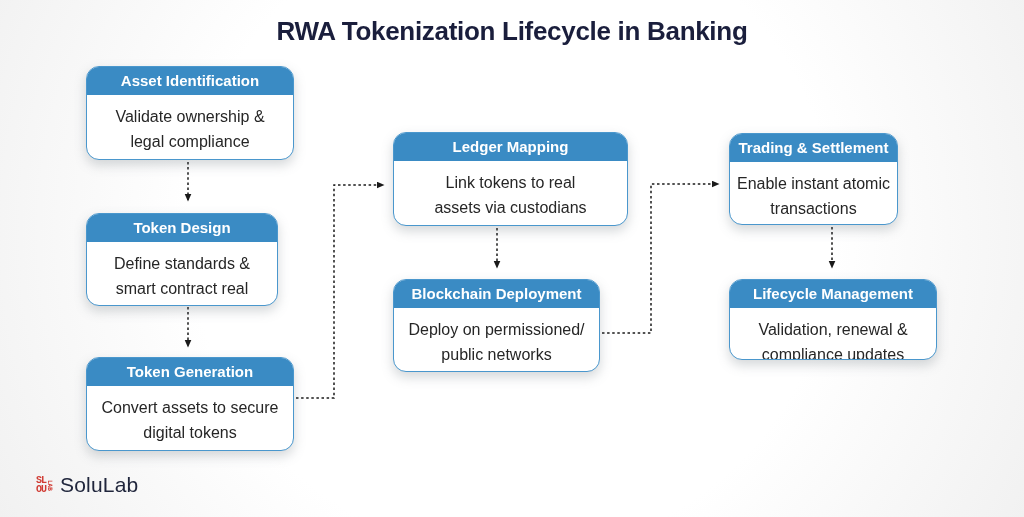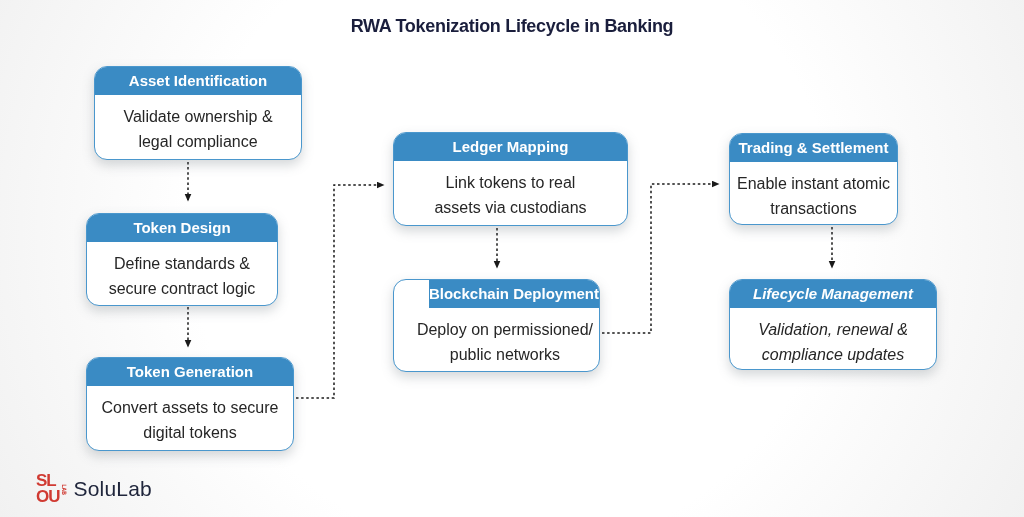--- a/index.html
+++ b/index.html
@@ -12,21 +12,21 @@
   .canvas {
     position: relative;
     width: 1024px; height: 517px;
     background: radial-gradient(circle at 50% 45%, #ffffff 55%, #f1f1f1 100%);
   }
   .page-title {
     position: absolute;
     top: 16px; left: 0; width: 100%;
     margin: 0;
     text-align: center;
-    font-size: 18px;
+    font-size: 26px;
     font-weight: 800;
     letter-spacing: -0.3px;
     color: #1a1e3c;
   }
   .arrows {
     position: absolute;
     top: 0; left: 0;
     width: 1024px; height: 517px;
     pointer-events: none;
   }
@@ -56,48 +56,48 @@
     flex-direction: column;
     justify-content: center;
     align-items: center;
     font-size: 16px;
     color: #262626;
     line-height: 1.55;
     text-align: center;
     padding: 10px 6px;
   }
   
-  .n0 { left: 94px;  top: 66px;  width: 208px; height: 94px; justify-content: space-between; }
+  .n0 { left: 86px;  top: 66px;  width: 208px; height: 94px; justify-content: space-between; }
   .n1 { left: 86px;  top: 213px; width: 192px; height: 93px; }
   .n2 { left: 86px;  top: 357px; width: 208px; height: 94px; }
   .n3 { left: 393px; top: 132px; width: 235px; height: 94px; }
-  .n4 { left: 393px; top: 279px; width: 207px; height: 93px; align-items: flex-end; }
+  .n4 { left: 393px; top: 279px; width: 207px; height: 93px; }
   .n5 { left: 729px; top: 133px; width: 169px; height: 92px; }
-  .n6 { left: 729px; top: 279px; width: 208px; height: 91px; font-style: italic; }
+  .n6 { left: 729px; top: 279px; width: 208px; height: 81px; }
 
   .footer-brand {
     position: absolute;
     left: 36px; top: 473px;
     display: flex;
     align-items: center;
     gap: 7px;
   }
   .logo-mark {
     display: flex;
     align-items: center;
     gap: 1px;
     color: #d03a32;
   }
   .lm-grid {
     display: flex;
     flex-direction: column;
     line-height: 0.95;
-    font-family: Liberation Sans, sans-serif;
+    font-family: Liberation Mono, monospace;
     font-weight: bold;
-    font-size: 17px;
+    font-size: 10px;
     letter-spacing: -1px;
   }
   .lm-side {
     font-family: "DejaVu Sans Mono", monospace;
     font-weight: bold;
     font-size: 6px;
     writing-mode: vertical-rl;
     letter-spacing: 0px;
     line-height: 1;
   }
@@ -135,21 +135,21 @@
     <div class="node-body">
       <div>Validate ownership &amp;</div>
       <div>legal compliance</div>
     </div>
   </div>
 
   <div class="node n1">
     <div class="node-header">Token Design</div>
     <div class="node-body">
       <div>Define standards &amp;</div>
-      <div>secure contract logic</div>
+      <div>smart contract real</div>
     </div>
   </div>
 
   <div class="node n2">
     <div class="node-header">Token Generation</div>
     <div class="node-body">
       <div>Convert assets to secure</div>
       <div>digital tokens</div>
     </div>
   </div>

